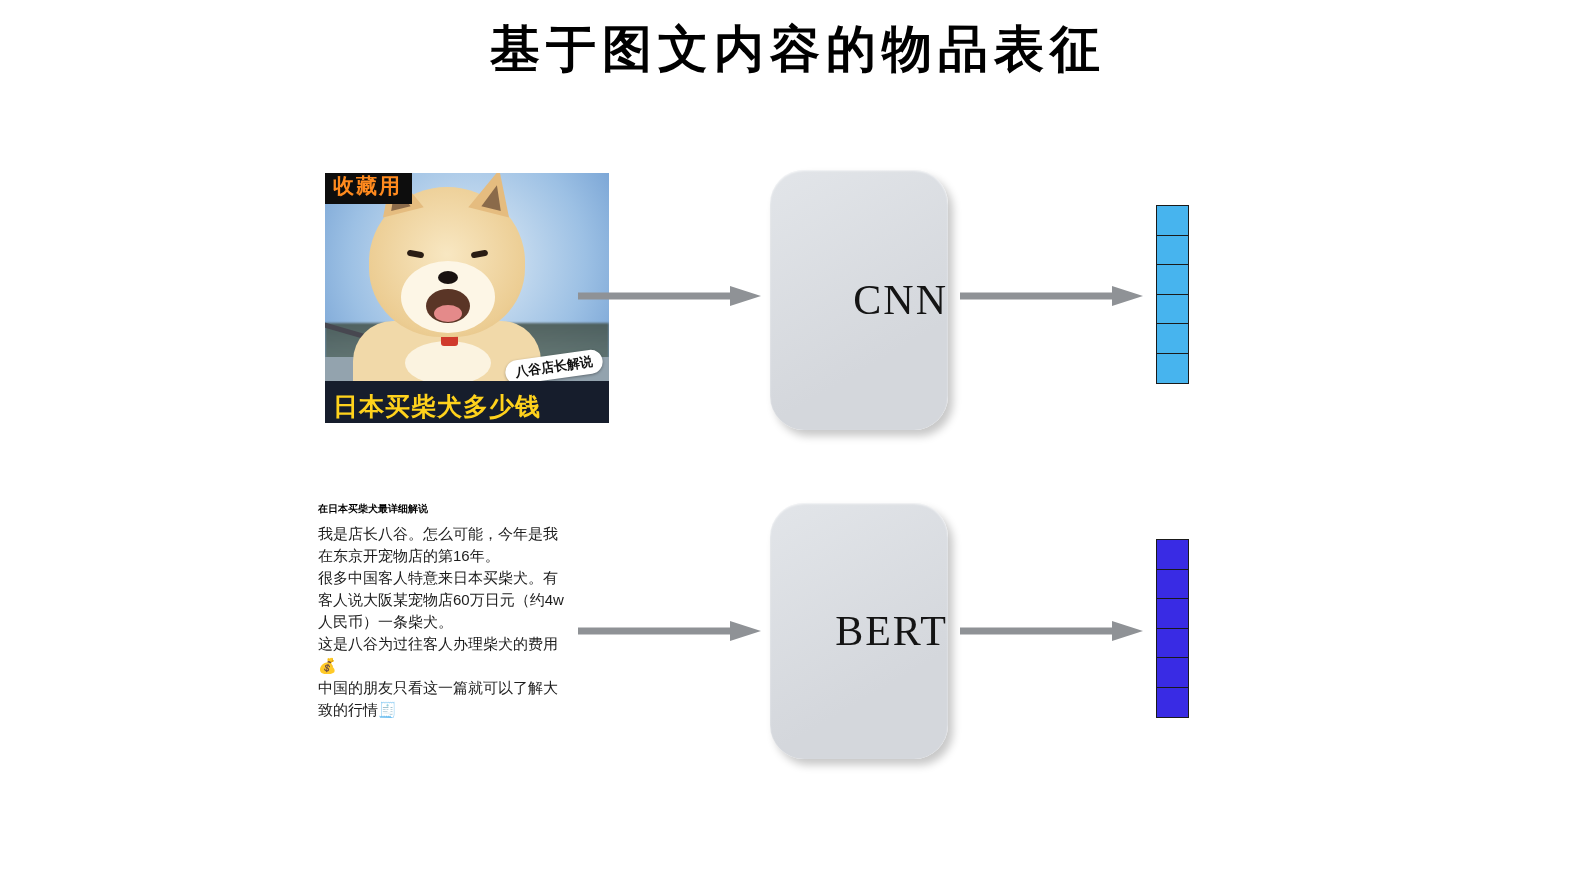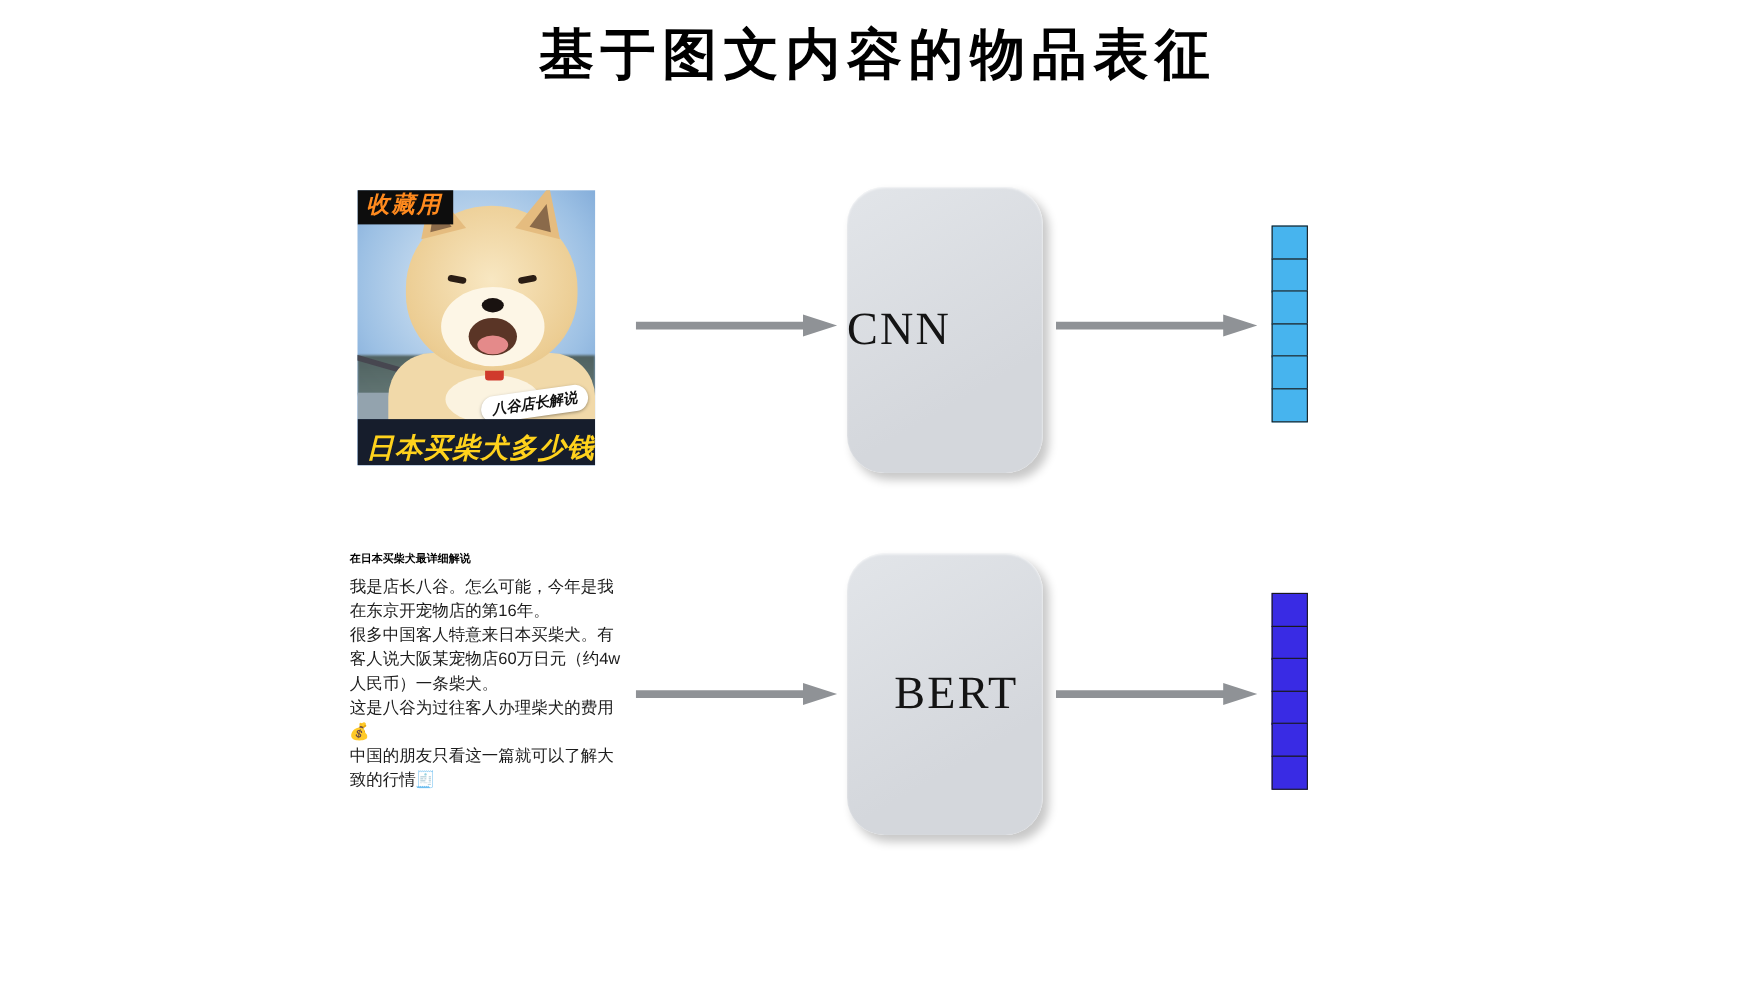--- a/index.html
+++ b/index.html
@@ -25,24 +25,23 @@
     font-size: 50px;
     font-weight: 900;
     letter-spacing: 6px;
     color: #000;
   }
 
   
   .photo-card {
     position: absolute;
     left: 325px; top: 173px;
-    width: 216px; height: 250px;
+    width: 284px; height: 250px;
     overflow: hidden;
     background: radial-gradient(circle at 50% 35%, #e3eef7 0%, #9cc0e4 55%, #5d8ec9 100%);
-    font-style: italic;
   }
   .trees-band {
     position: absolute; left: 0; top: 150px; width: 100%; height: 36px;
     background: linear-gradient(180deg, #44524a, #5a6a60);
     opacity: .85; filter: blur(1px);
   }
   .ground-band {
     position: absolute; left: 0; top: 184px; width: 100%; height: 24px;
     background: #93a3ae;
   }
@@ -137,21 +136,21 @@
   }
   .text-card h3 { font-size: 10px; font-weight: 800; color: #000; margin-bottom: 6px; }
   .text-card p { margin: 0; }
 
   
   .enc-box {
     position: absolute; width: 178px;
     background: linear-gradient(150deg, #e2e5e9 0%, var(--encoder-box, #d4d7dc) 70%);
     border-radius: 34px;
     box-shadow: 5px 6px 9px rgba(0,0,0,.22), inset 0 1px 2px rgba(255,255,255,.7);
-    display: flex; align-items: center; justify-content: flex-start;
+    display: flex; align-items: center; justify-content: flex-end;
   }
   .enc-box.cnn  { left: 770px; top: 170px; height: 260px; }
   .enc-box.bert { left: 770px; top: 503px; height: 256px; padding-left: 43px; }
   .enc-label {
     font-family: "Liberation Serif", "DejaVu Serif", serif;
     font-size: 42px; color: #141414; letter-spacing: 2px;
   }
 
   
   .arrow { position: absolute; color: var(--arrow, #8f9296); }

